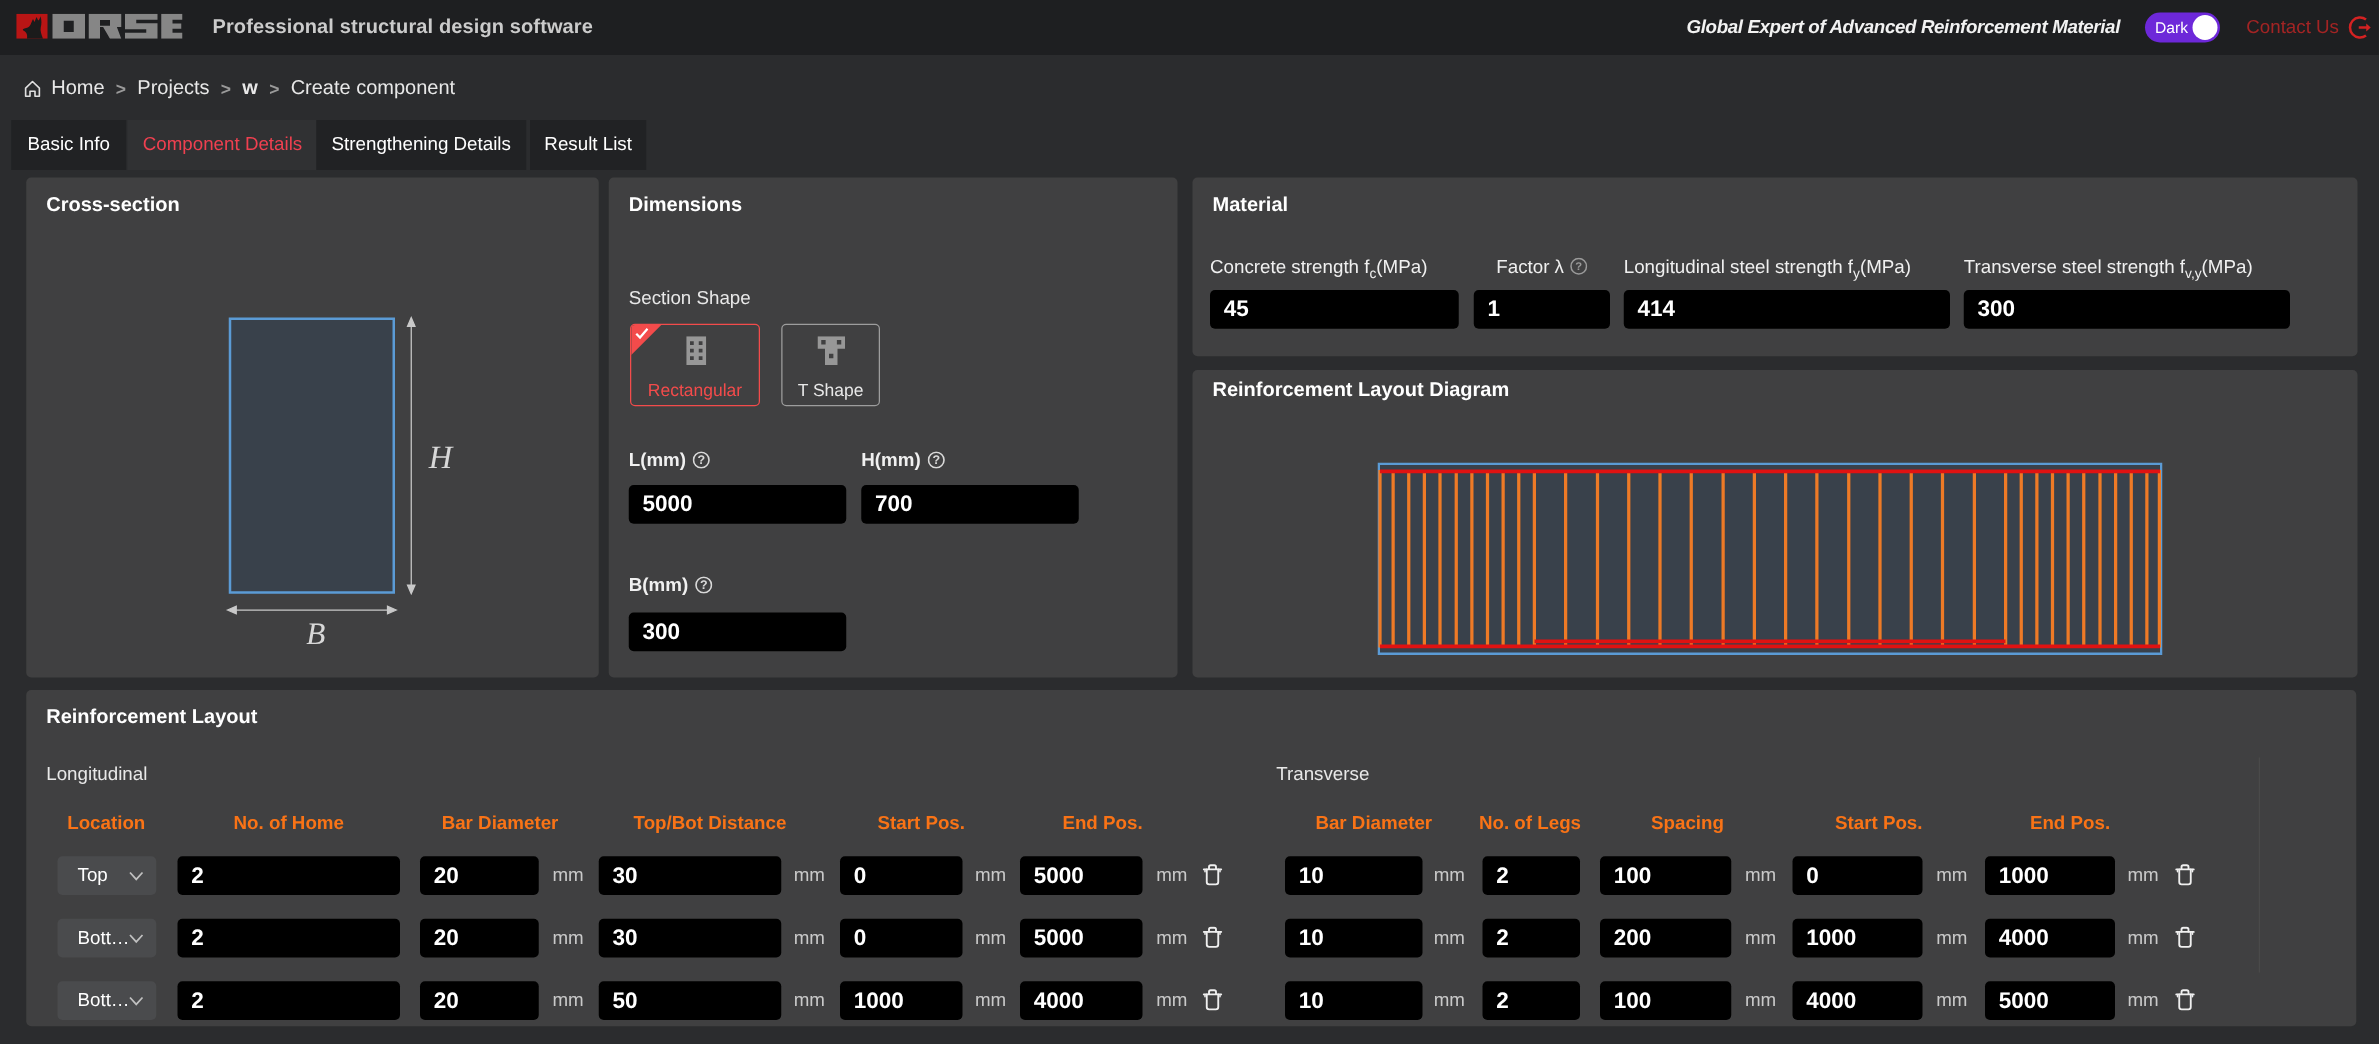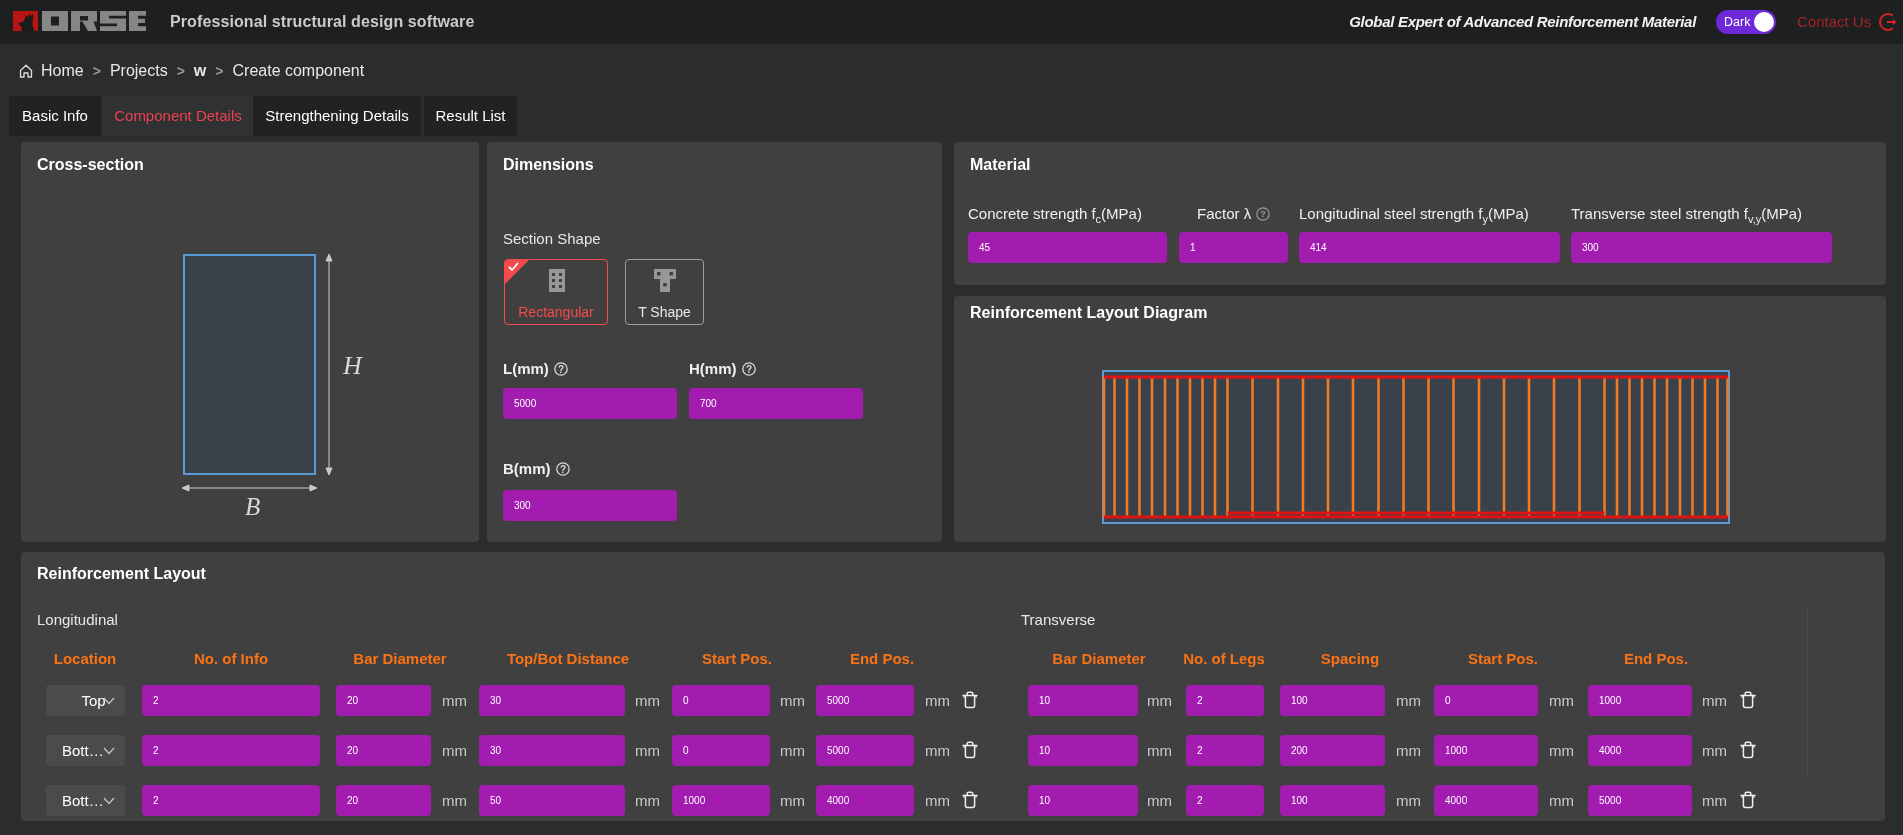--- a/index.html
+++ b/index.html
@@ -35,22 +35,22 @@
   
   .panel { position:absolute; background:#404041; border-radius:4px; }
   #p-cross  { left:21px;  top:142px; width:458px; height:400px; }
   #p-dim    { left:487px; top:142px; width:455px; height:400px; }
   #p-mat    { left:954px; top:142px; width:932px; height:143px; }
   #p-diag   { left:954px; top:296px; width:932px; height:246px; }
   #p-layout { left:21px;  top:552px; width:1864px; height:269px; }
   .ptitle { position:absolute; left:16px; top:14px; color:#fff; font-size:16px; font-weight:bold; }
 
   
-  .inp { position:absolute; height:31px; background:#a21caf; border-radius:4px;
-    color:#fff; font-size:10px; line-height:31px; padding-left:11px; }
+  .inp { position:absolute; height:31px; background:#000000; border-radius:4px;
+    color:#fff; font-size:18px; line-height:31px; padding-left:11px;font-weight:bold; }
   .lbl { position:absolute; color:#f0f0f0; font-size:15px; font-weight:bold; white-space:nowrap; }
   .lbl sub { font-size:11px; }
   .unit { position:absolute; color:#c9c9c9; font-size:15px; line-height:31px; }
   .th { position:absolute; transform:translateX(-50%); font-weight:bold; color:#f97316;
     font-size:15px; white-space:nowrap; }
   .sub { position:absolute; color:#e8e8e8; font-size:15px; }
   .qm { display:inline-block; vertical-align:-2px; margin-left:5px; }
 
   
   .card { position:absolute; border-radius:4px; overflow:hidden; }
@@ -231,35 +231,35 @@
     </svg>
 </div>
 
 <div class="panel" id="p-layout">
   <div class="ptitle" style="top:13px;">Reinforcement Layout</div>
   <div class="sub" style="left:16px; top:59px;">Longitudinal</div>
   <div class="sub" style="left:1000px; top:59px;">Transverse</div>
   <div class="abs" style="left:1786px; top:54px; width:1px; height:172px; background:#4a4a4a;"></div>
 
   <div class="th" style="left:64px;  top:98px;">Location</div>
-  <div class="th" style="left:210px; top:98px;">No. of Info</div>
+  <div class="th" style="left:210px; top:98px;">No. of Home</div>
   <div class="th" style="left:379px; top:98px;">Bar Diameter</div>
   <div class="th" style="left:547px; top:98px;">Top/Bot Distance</div>
   <div class="th" style="left:716px; top:98px;">Start Pos.</div>
   <div class="th" style="left:861px; top:98px;">End Pos.</div>
 
   <div class="th" style="left:1078px; top:98px;">Bar Diameter</div>
   <div class="th" style="left:1203px; top:98px;">No. of Legs</div>
   <div class="th" style="left:1329px; top:98px;">Spacing</div>
   <div class="th" style="left:1482px; top:98px;">Start Pos.</div>
   <div class="th" style="left:1635px; top:98px;">End Pos.</div>
 
   <div id="rows">
       <div class="abs" style="left:0; top:133px; width:1864px; height:31px;">
-        <div class="sel" style="left:25px; width:79px; padding-left:16px;text-align:center;">Top<svg width="12" height="8" viewBox="0 0 12 8" style="position:absolute;right:10px;top:12px;">
+        <div class="sel" style="left:25px; width:79px; padding-left:16px;">Top<svg width="12" height="8" viewBox="0 0 12 8" style="position:absolute;right:10px;top:12px;">
             <path d="M1,1 L6,6.5 L11,1" fill="none" stroke="#c0c0c0" stroke-width="1.4"></path>
           </svg></div>
         <div class="inp" style="left:121px; width:178px;">2</div>
         <div class="inp" style="left:315px; width:95px;">20</div>
         <div class="unit" style="left:421px;">mm</div>
         <div class="inp" style="left:458px; width:146px;">30</div>
         <div class="unit" style="left:614px;">mm</div>
         <div class="inp" style="left:651px; width:98px;">0</div>
         <div class="unit" style="left:759px;">mm</div>
         <div class="inp" style="left:795px; width:98px;">5000</div>

